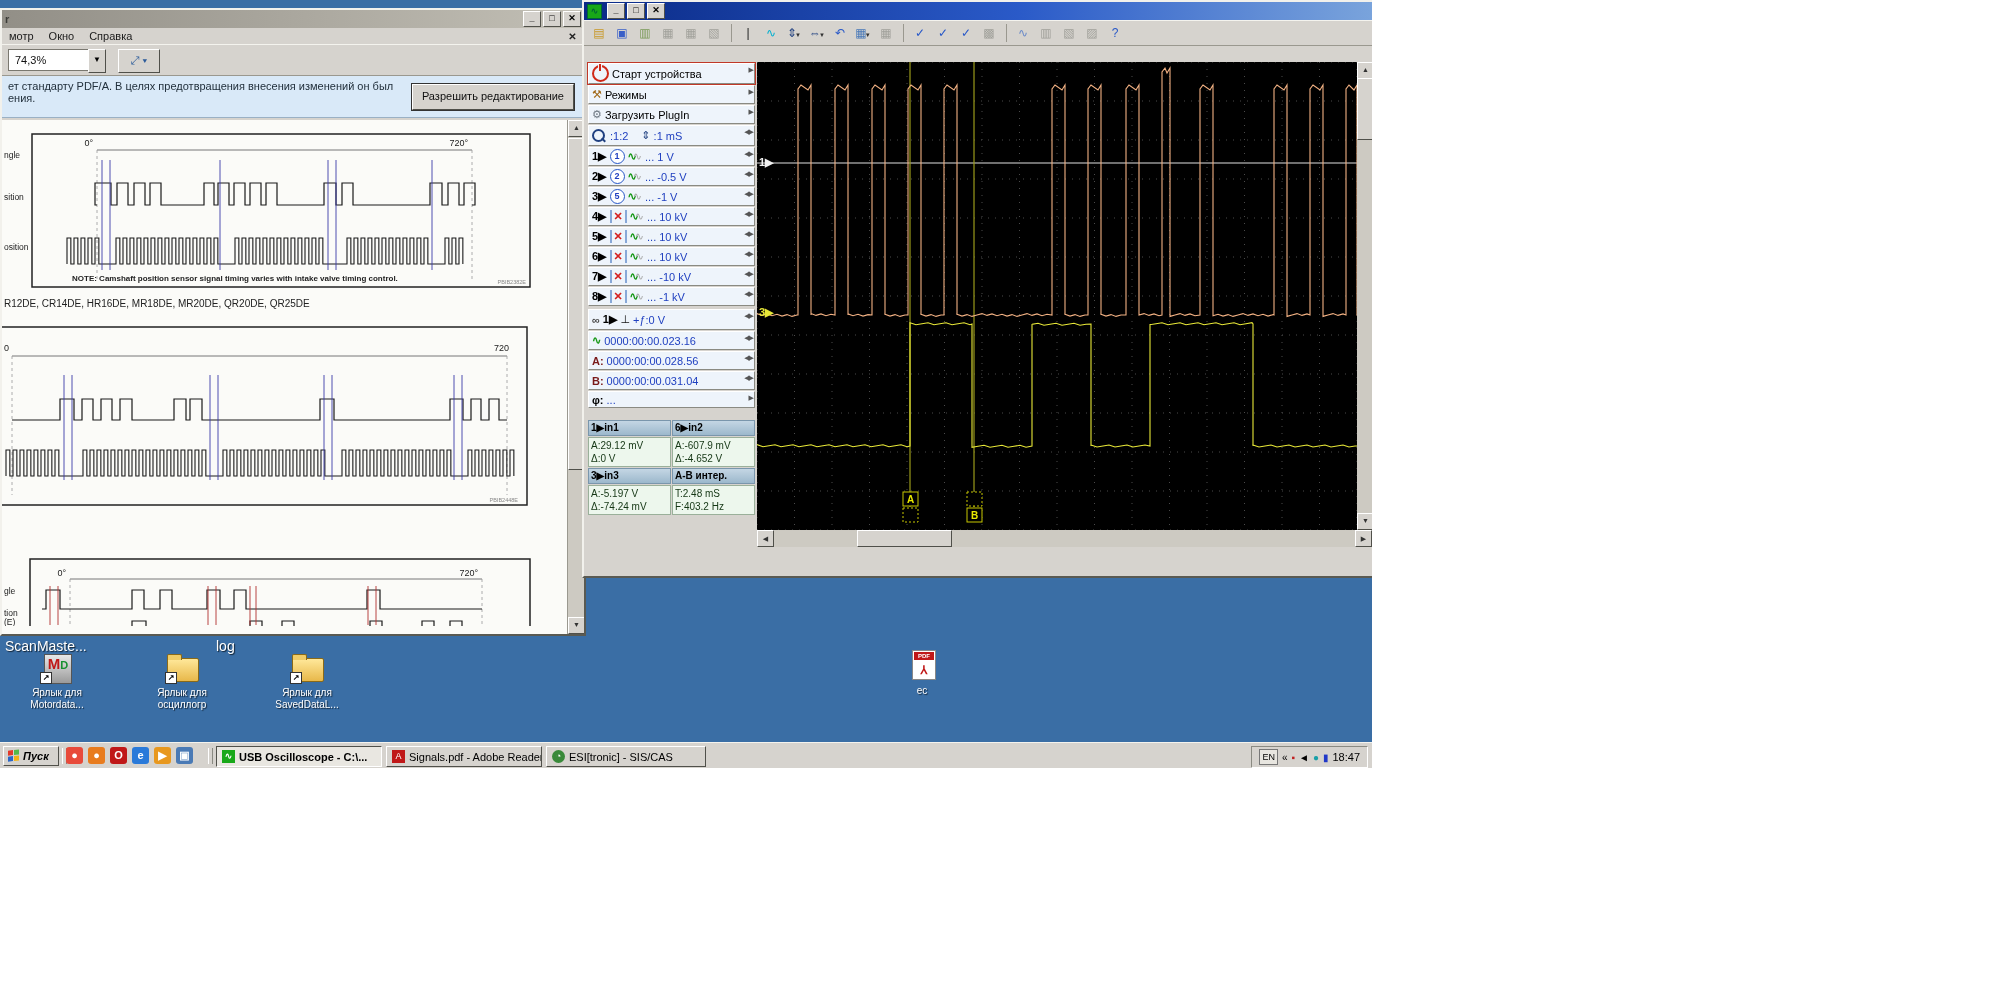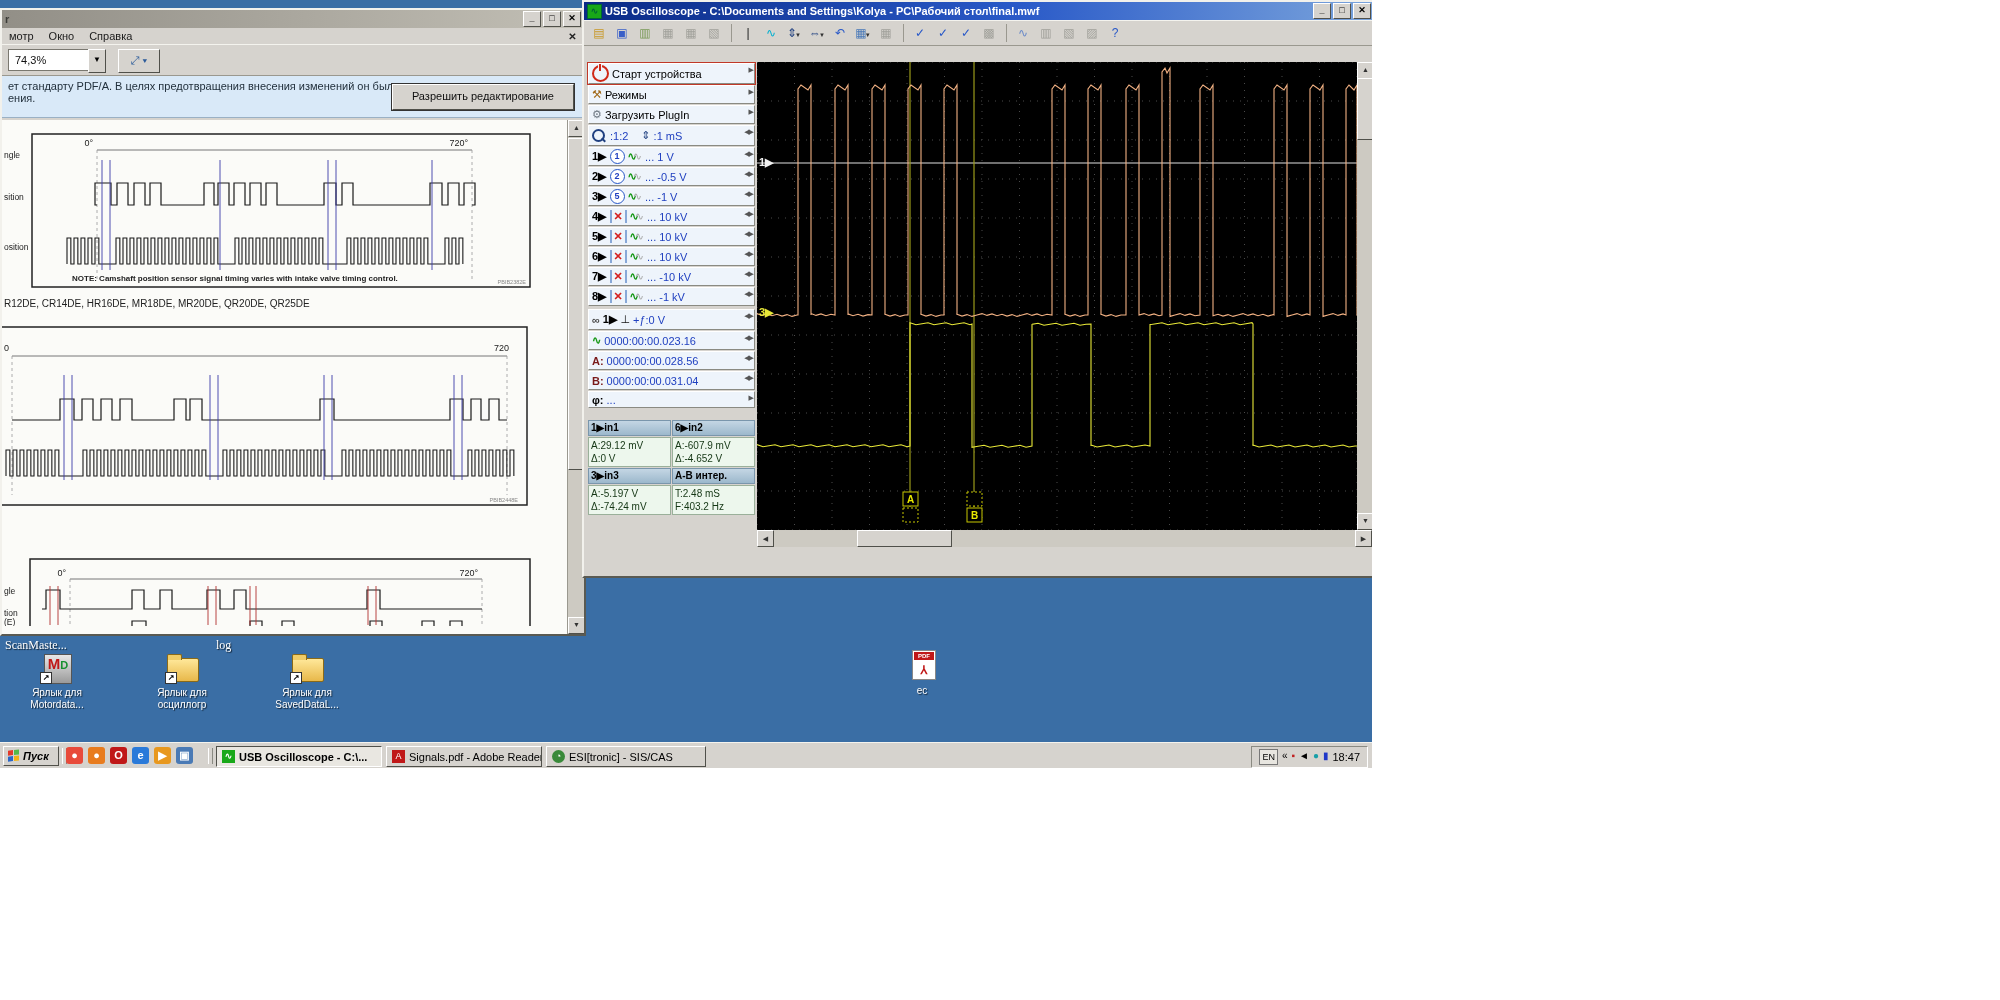--- a/index.html
+++ b/index.html
@@ -18,21 +18,21 @@
 
   
   .pdf-toolbar{position:relative;height:30px;border-top:1px solid #f4f3ee;border-bottom:1px solid #9a988f;background:#d6d3ce;}
   .zoombox{position:absolute;left:6px;top:4px;width:78px;height:20px;background:#fff;border:1px solid #7a7870;font-size:11px;line-height:20px;padding-left:6px;color:#111;}
   .zoomdrop{position:absolute;left:86px;top:4px;width:16px;height:22px;background:#d6d3ce;border:1px solid;border-color:#fff #50504a #50504a #fff;font-size:8px;text-align:center;line-height:20px;}
   .fitbtn{position:absolute;left:116px;top:4px;width:40px;height:22px;background:#d6d3ce;border:1px solid;border-color:#fff #50504a #50504a #fff;font-size:11px;color:#2a5a9a;text-align:center;line-height:20px;}
   .pdf-tabs{position:absolute;right:20px;top:0;height:30px;display:flex;align-items:center;gap:26px;}
   .pdf-tab{font-size:14px;color:#3a6d9e;white-space:nowrap;}
   .pdf-msgclose{position:absolute;right:5px;top:-14px;width:13px;height:13px;font-size:10px;font-weight:bold;color:#222;text-align:center;line-height:12px;}
   .pdf-notice{position:relative;height:42px;background:#d9e9f8;border-bottom:1px solid #9ab0c4;font-size:11px;color:#22303c;padding:4px 6px;box-sizing:border-box;}
-  .pdf-notice-btn{position:absolute;right:10px;top:8px;height:24px;padding:0 19px;background:#d6d3ce;border:1px solid;border-color:#fff #50504a #50504a #fff;outline:1px solid #333;font-size:11px;line-height:22px;color:#111;}
+  .pdf-notice-btn{position:absolute;right:10px;top:8px;height:24px;padding:0 9px;background:#d6d3ce;border:1px solid;border-color:#fff #50504a #50504a #fff;outline:1px solid #333;font-size:11px;line-height:22px;color:#111;}
   .pdf-doc{position:absolute;left:0;top:110px;right:0;bottom:0;background:#fbfbf8;overflow:hidden;}
   .pdf-scroll{position:absolute;right:0;top:0;width:16px;bottom:0;background:#cdcac2;border-left:1px solid #9a988f;}
   .sbtn{position:absolute;left:0;width:15px;height:15px;background:#d6d3ce;border:1px solid;border-color:#fff #50504a #50504a #fff;font-size:7px;text-align:center;line-height:14px;color:#333;}
   .sthumb{position:absolute;left:0;width:15px;background:#d6d3ce;border:1px solid;border-color:#fff #50504a #50504a #fff;}
 
   
   .scope-toolbar{height:24px;border-top:1px solid #f4f3ee;border-bottom:1px solid #9a988f;display:flex;align-items:center;padding:0 4px;gap:1px;}
   .tool-ic{width:20px;height:19px;border:1px solid transparent;font-size:12px;text-align:center;line-height:18px;flex:0 0 auto;}
   .tool-sep{width:5px;height:18px;border-right:1px solid #9a988f;margin-right:4px;flex:0 0 auto;}
   .tool-dd{font-size:6px;color:#333;margin-left:-2px;}
@@ -66,21 +66,21 @@
   .dicon .lbl{margin-top:3px;white-space:pre-line;line-height:12px;text-shadow:1px 1px 1px #123;}
   .ic-folder{position:absolute;left:2px;top:6px;width:30px;height:22px;background:linear-gradient(180deg,#ffe89a,#e8b84a);border:1px solid #8a6a18;border-radius:2px;}
   .ic-folder:before{content:"";position:absolute;left:-1px;top:-5px;width:13px;height:5px;background:#f0cc66;border:1px solid #8a6a18;border-bottom:none;border-radius:2px 2px 0 0;}
   .ic-mdbox{position:absolute;left:4px;top:2px;width:26px;height:28px;background:linear-gradient(180deg,#e8e8e8,#9a9a9a);border:1px solid #555;}
   .ic-mdbox span{font-weight:bold;font-size:15px;color:#c01818;}
   .ic-mdbox b{font-size:11px;color:#189030;}
   .ic-pdfpage{position:absolute;left:7px;top:0;width:22px;height:28px;background:#fff;border:1px solid #888;}
   .ic-pdfpage i{display:block;margin:1px;height:8px;background:#c01818;color:#fff;font-style:normal;font-size:6px;line-height:8px;text-align:center;font-weight:bold;}
   .ic-pdfpage u{display:block;color:#c01818;font-size:12px;text-decoration:none;font-weight:bold;}
   .sc-arrow{position:absolute;left:0px;bottom:0px;width:10px;height:10px;background:#fff;border:1px solid #333;font-size:8px;line-height:10px;color:#000;font-weight:bold;}
-  .hiddenlbl{position:absolute;color:#fff;font-size:12px;text-shadow:1px 1px 1px #123;font-family:Liberation Serif, serif;}
+  .hiddenlbl{position:absolute;color:#fff;font-size:14px;text-shadow:1px 1px 1px #123;}
 
   
   .taskbar{position:absolute;left:0;top:742px;width:1372px;height:26px;background:#d6d3ce;border-top:1px solid #f4f3ee;}
   .startbtn{position:absolute;left:3px;top:3px;width:56px;height:20px;background:#d6d3ce;border:1px solid;border-color:#fff #50504a #50504a #fff;display:flex;align-items:center;gap:3px;padding:0 4px;box-sizing:border-box;font-weight:bold;font-size:11px;font-style:italic;}
   .flag{width:12px;height:12px;display:grid;grid-template-columns:5px 5px;grid-template-rows:5px 5px;gap:1px;transform:skewY(-6deg);}
   .flag i{display:block;}
   .qlbar{position:absolute;left:66px;top:4px;display:flex;gap:5px;align-items:center;}
   .qlic{width:17px;height:17px;border-radius:3px;font-size:11px;font-weight:bold;text-align:center;line-height:17px;color:#fff;}
   .grip{position:absolute;top:5px;width:3px;height:16px;border-left:1px solid #fff;border-right:1px solid #8a8a82;}
   .taskbtn{position:absolute;top:3px;height:21px;background:#d6d3ce;border:1px solid;border-color:#fff #50504a #50504a #fff;font-size:11px;display:flex;align-items:center;gap:4px;padding:0 5px;box-sizing:border-box;white-space:nowrap;overflow:hidden;}
@@ -223,21 +223,20 @@
         <span class="sbtn" style="top:0;">▲</span>
         <span class="sthumb" style="top:18px;height:330px;"></span>
         <span class="sbtn" style="bottom:0;">▼</span>
       </div>
     </div>
   </div>
 
   <div class="win" style="left:582px;top:0;width:790px;height:574px;">
     <div class="titlebar tb-active">
       <span style="width:13px;height:13px;background:#18a818;border:1px solid #063;margin-right:3px;color:#063;font-size:9px;line-height:12px;text-align:center;flex:0 0 auto;">∿</span>
-      <span class="tb-title">USB Oscilloscope - C:\Documents and Settings\Kolya - PC\Рабочий стол\final.mwf</span>
       <span class="tbtn">_</span>
       <span class="tbtn">□</span>
       <span class="tbtn">✕</span>
     </div>
     <div class="scope-toolbar" id="scopeToolbar">
         <span class="tool-ic" style="color: rgb(200, 152, 40);">▤</span>
         <span class="tool-ic" style="color: rgb(58, 95, 200);">▣</span>
         <span class="tool-ic" style="color: rgb(122, 154, 88);">▥</span>
         <span class="tool-ic" style="color: rgb(160, 160, 154);">▦</span>
         <span class="tool-ic" style="color: rgb(160, 160, 154);">▦</span>
@@ -490,21 +489,21 @@
         <div class="taskbtn" style="left: 386px; width: 156px;">
           <span class="task-ic" style="background: rgb(192, 24, 24);">A</span>
           <span>Signals.pdf - Adobe Reader</span>
         </div>
         <div class="taskbtn" style="left: 546px; width: 160px;">
           <span class="task-ic" style="background: rgb(58, 138, 58); border-radius: 50%;">◔</span>
           <span>ESI[tronic] - SIS/CAS</span>
         </div>
       </div>
     <div class="tray">
-      <span id="trayIcons" style="display:flex;gap:4px;align-items:flex-start;">
+      <span id="trayIcons" style="display:flex;gap:4px;align-items:flex-end;">
           <span class="ti" style="border: 1px solid rgb(119, 119, 119); padding: 0px 2px; font-size: 9px; background: rgb(232, 230, 224);">EN</span>
           <span class="ti">«</span>
           <span class="ti" style="color: rgb(192, 32, 32);">▪</span>
           <span class="ti">◄</span>
           <span class="ti" style="color: rgb(24, 160, 168);">●</span>
           <span class="ti" style="color: rgb(32, 56, 200);">▮</span>
         </span>
       <span>18:47</span>
     </div>
   </div>

